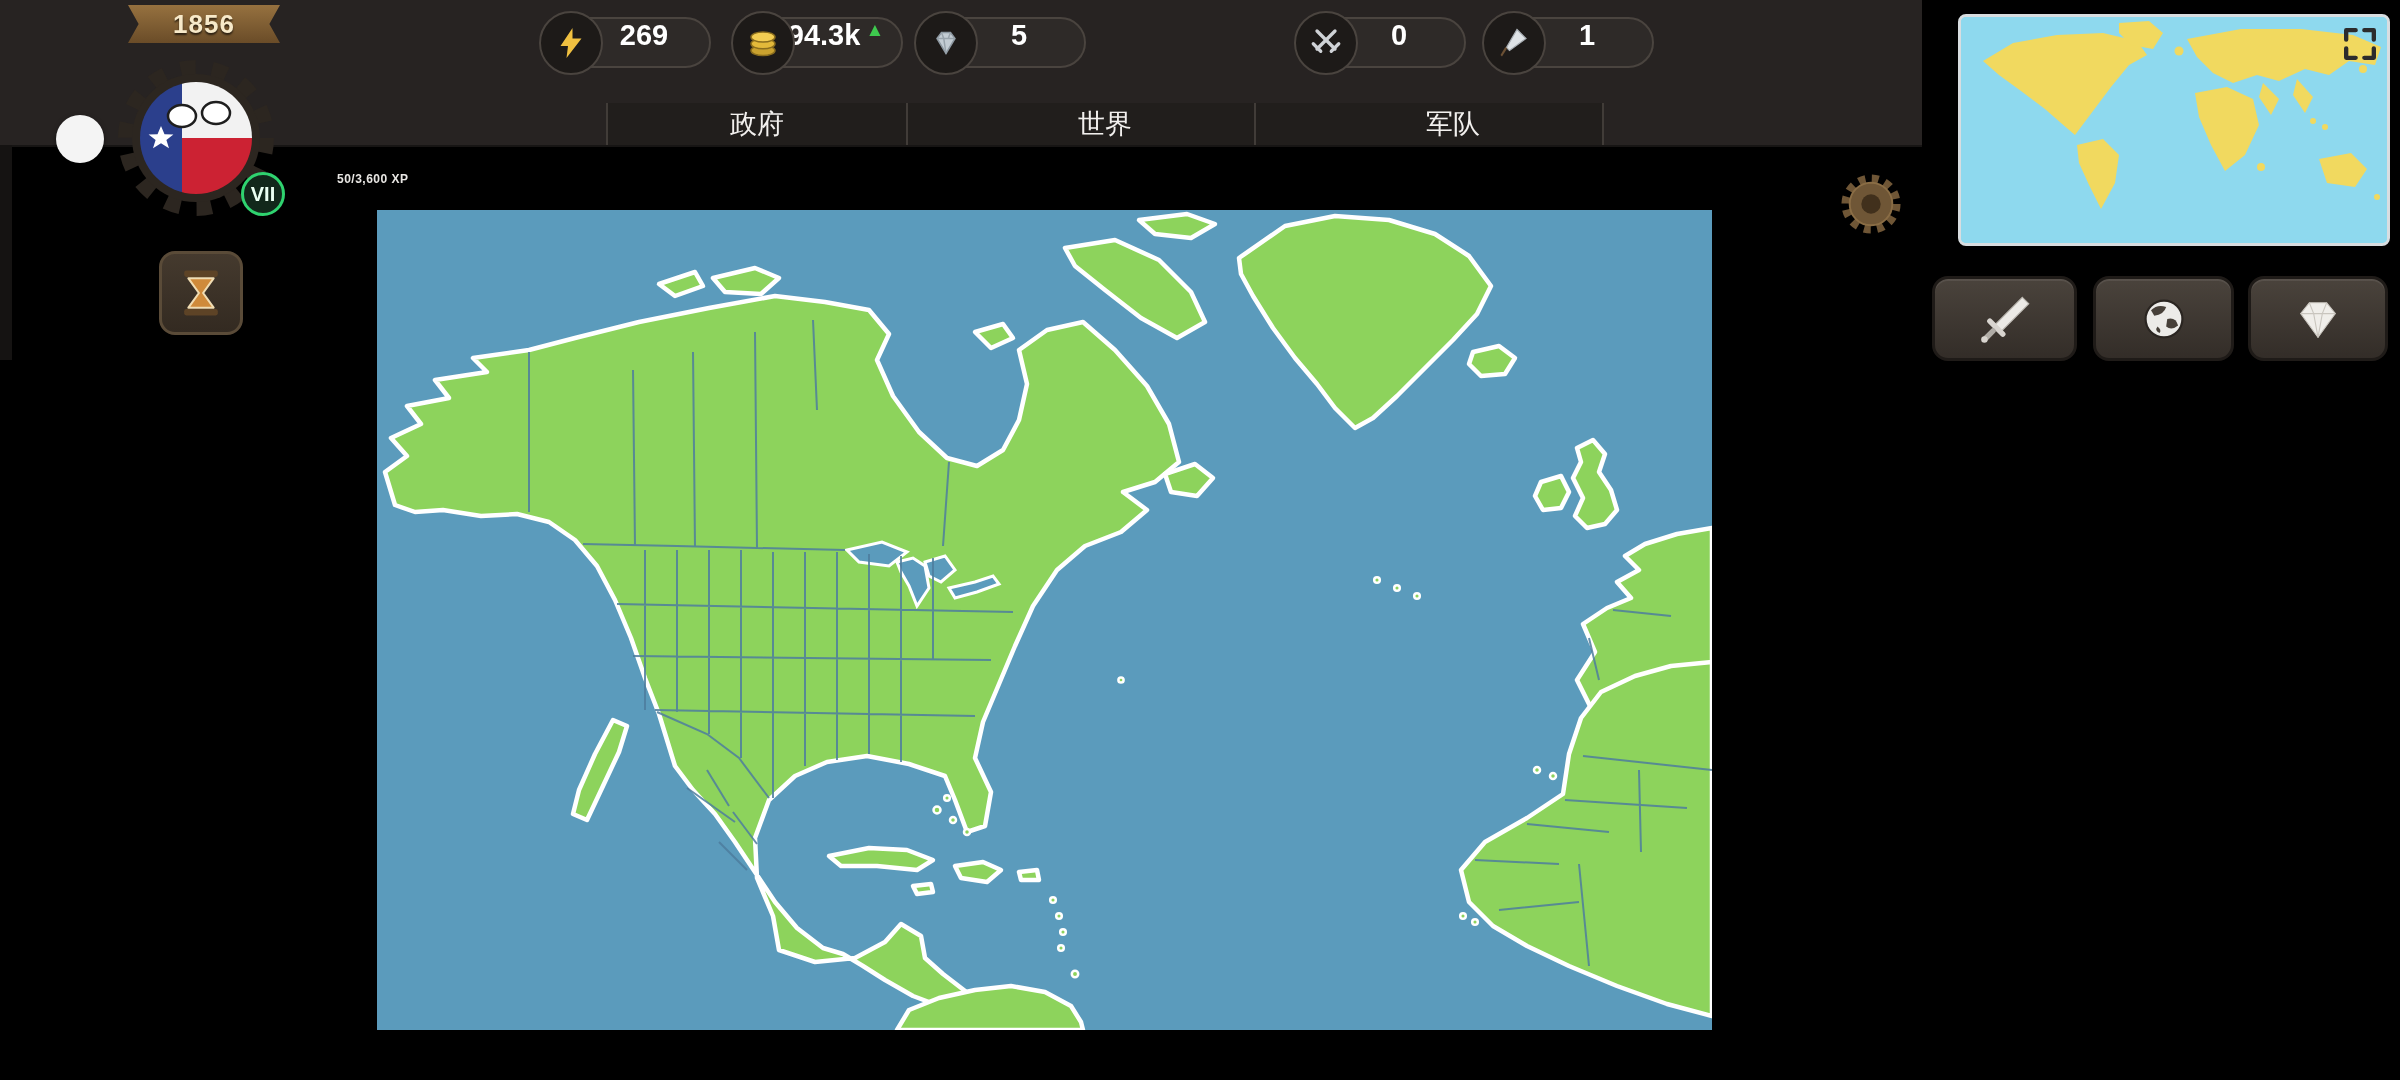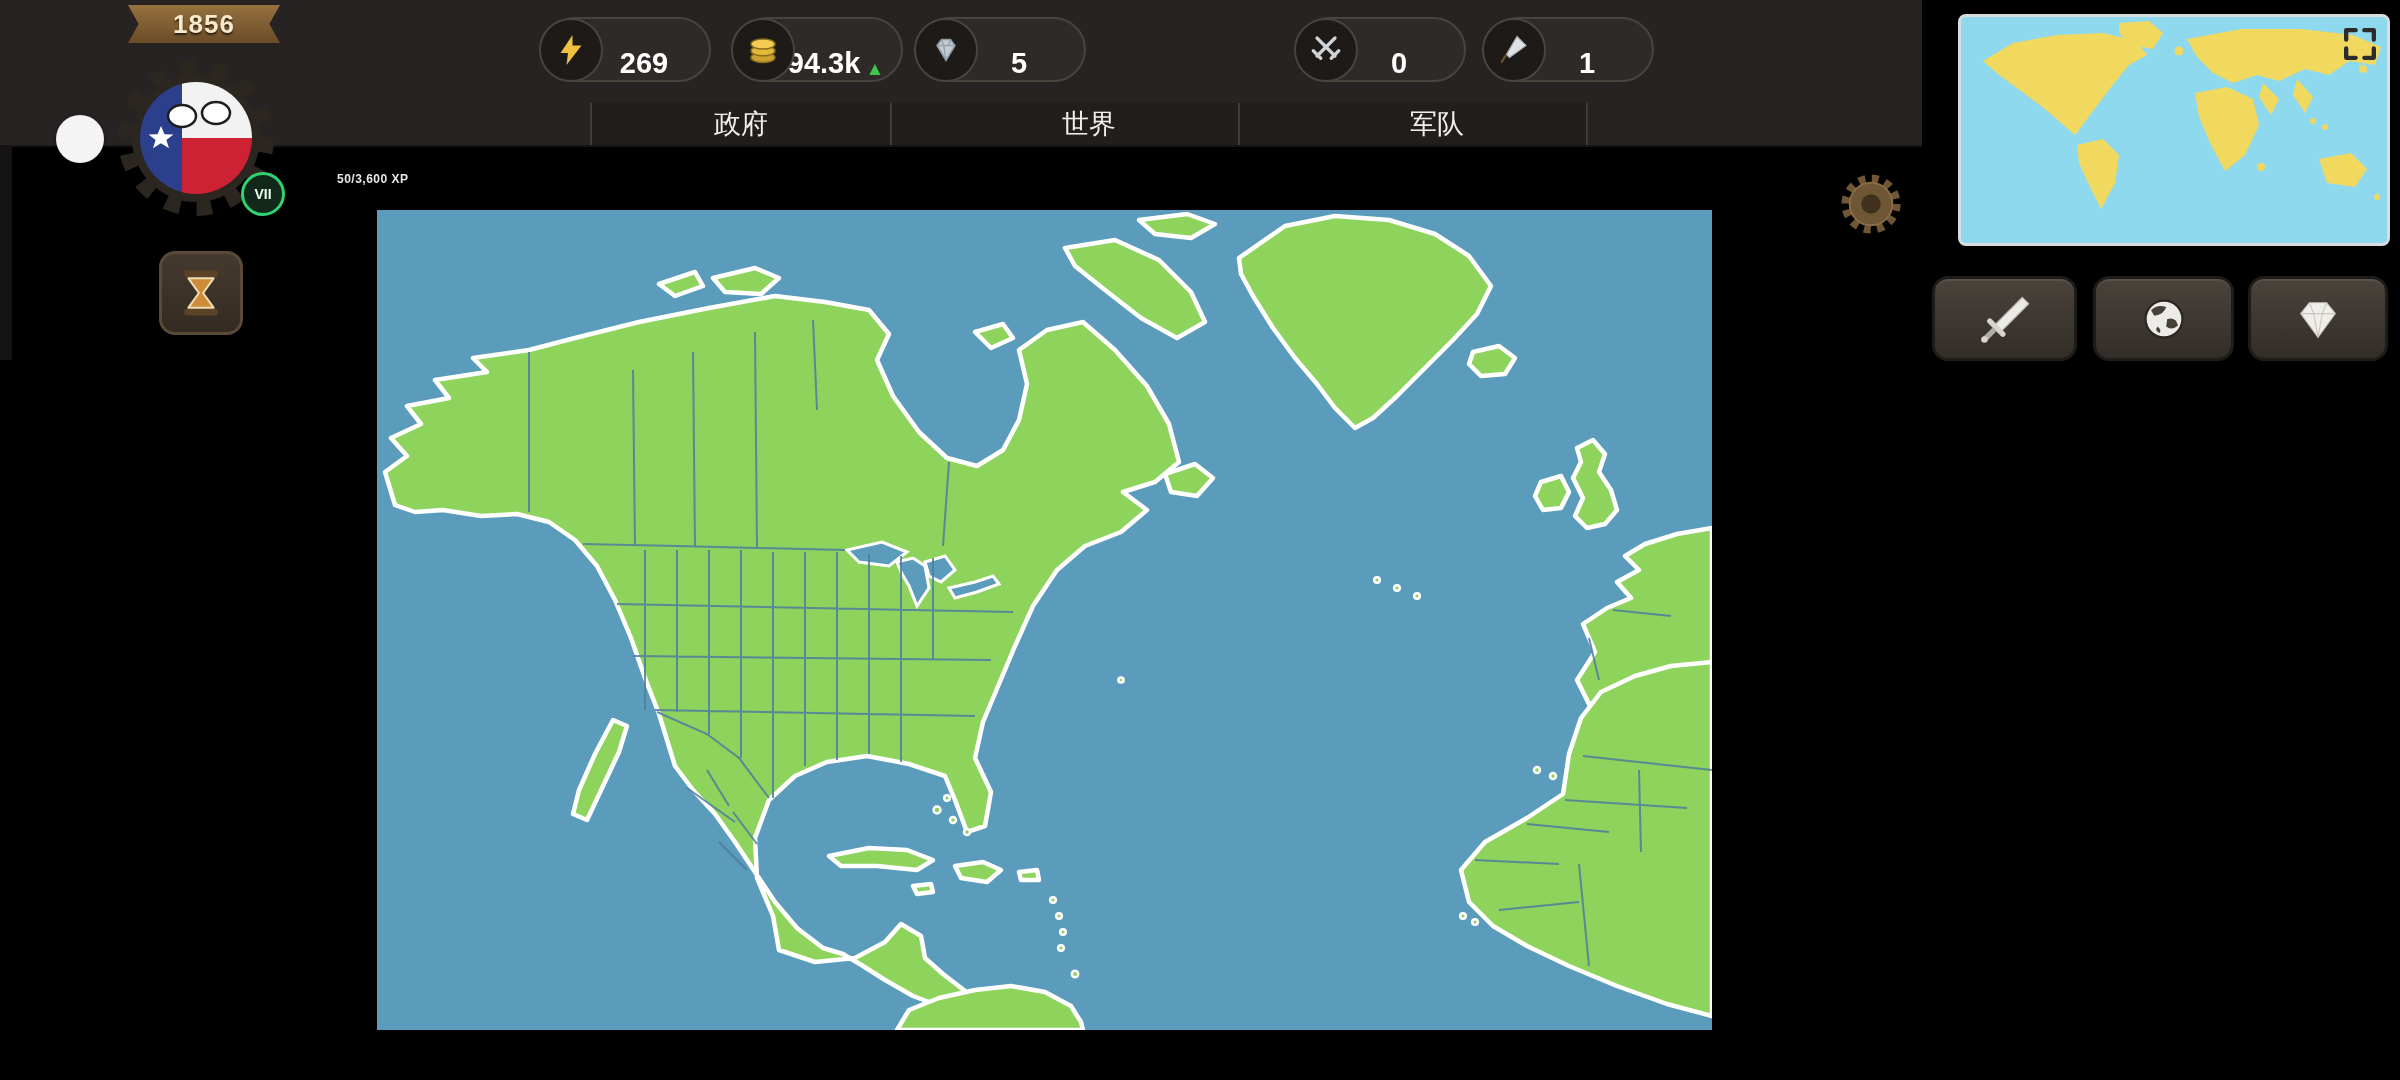--- a/index.html
+++ b/index.html
@@ -21,40 +21,40 @@
   .banner span{color:var(--banner-text,#f7e9c9);font-size:26px;font-weight:bold;
     text-shadow:0 2px 2px rgba(0,0,0,.65);letter-spacing:1px;}
 
   
   .white-dot{position:absolute;left:56px;top:115px;width:48px;height:48px;border-radius:50%;
     background:#f4f4f4;box-shadow:0 2px 5px rgba(0,0,0,.5);}
   .avatar{position:absolute;left:116px;top:54px;width:160px;height:160px;}
   .level{position:absolute;left:241px;top:172px;width:44px;height:44px;border-radius:50%;
     background:var(--badge-bg,#12281b);border:3px solid var(--badge-ring,#2fd36f);
     box-sizing:border-box;display:flex;align-items:center;justify-content:center;}
-  .level span{color:#eafff2;font-size:14px;font-weight:bold;}
+  .level span{color:#eafff2;font-size:20px;font-weight:bold;}
   .xp{position:absolute;left:337px;top:172px;color:var(--xp-text,#e8e6e3);
     font-size:12px;font-weight:bold;letter-spacing:.5px;}
   .hourglass{position:absolute;left:159px;top:251px;width:84px;height:84px;border-radius:16px;
     background:linear-gradient(180deg,#453a2e,#332a21);border:3px solid #5a4b38;box-sizing:border-box;
     display:flex;align-items:center;justify-content:center;box-shadow:0 3px 6px rgba(0,0,0,.5);}
 
   
-  .pill{position:absolute;top:17px;height:65px;width:168px;box-sizing:border-box;
+  .pill{position:absolute;top:17px;height:51px;width:168px;box-sizing:border-box;
     background:var(--pill-bg,#2e2a28);border:2px solid var(--pill-border,#4a443f);
-    border-radius:36px;display:flex;align-items:flex-end;justify-content:center;padding-left:34px;}
+    border-radius:36px;display:flex;align-items:flex-start;justify-content:center;padding-left:34px;}
   .picon{position:absolute;left:-6px;top:50%;transform:translateY(-50%);
     width:64px;height:64px;border-radius:50%;box-sizing:border-box;
     background:var(--pill-icon-bg,#1d1a18);border:2px solid var(--pill-border,#4a443f);
     display:flex;align-items:center;justify-content:center;}
   .pval{color:var(--value-text,#fff);font-size:29px;font-weight:bold;}
   .trend{color:var(--trend-green,#3ec94e);font-size:19px;margin-left:5px;font-weight:bold;}
 
   
-  .tabstrip{position:absolute;left:590px;top:103px;width:996px;height:42px;display:flex;
+  .tabstrip{position:absolute;left:606px;top:103px;width:996px;height:42px;display:flex;
     background:var(--tabstrip,#211e1c);border-left:2px solid var(--tab-divider,#413c38);gap:48px;}
   .tab{flex:1;display:flex;align-items:center;justify-content:center;
     color:var(--text-primary,#f2f0ee);font-size:27px;
     border-right:2px solid var(--tab-divider,#413c38);}
 
   
   .map{position:absolute;left:377px;top:210px;width:1335px;height:820px;background:var(--map-ocean,#5b9bbc);}
   .map svg{display:block;width:100%;height:100%;}
   .map svg .land{fill:var(--map-land,#8dd35c);stroke:#ffffff;stroke-width:4.5;stroke-linejoin:round;}
   .map svg .dot{fill:var(--map-land,#8dd35c);stroke:#ffffff;stroke-width:2.5;}

